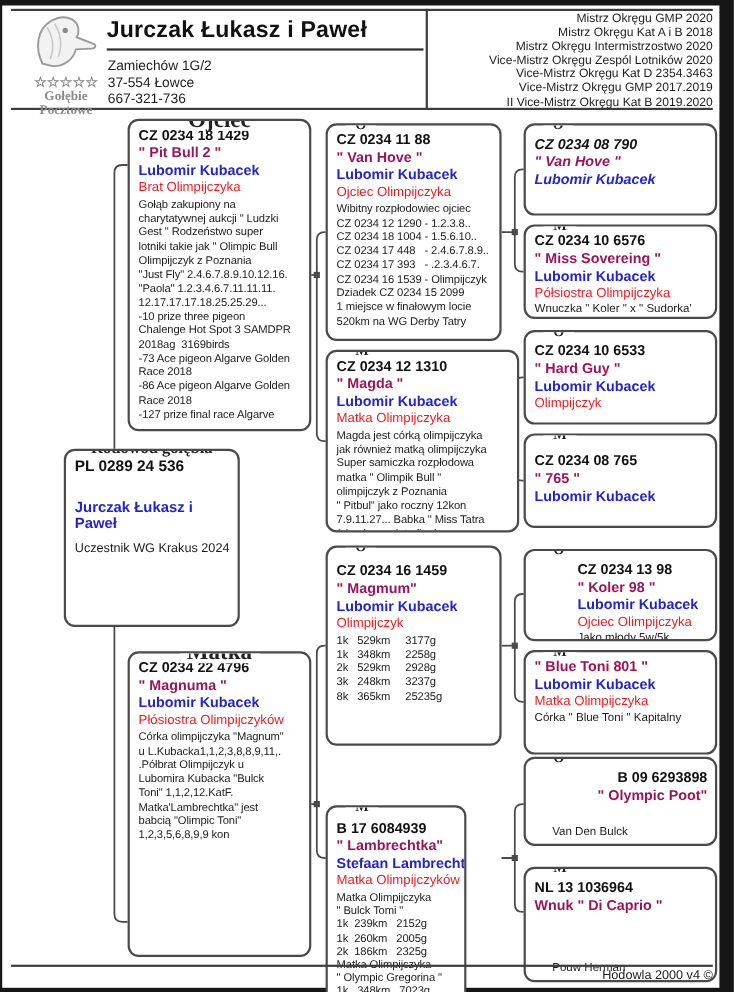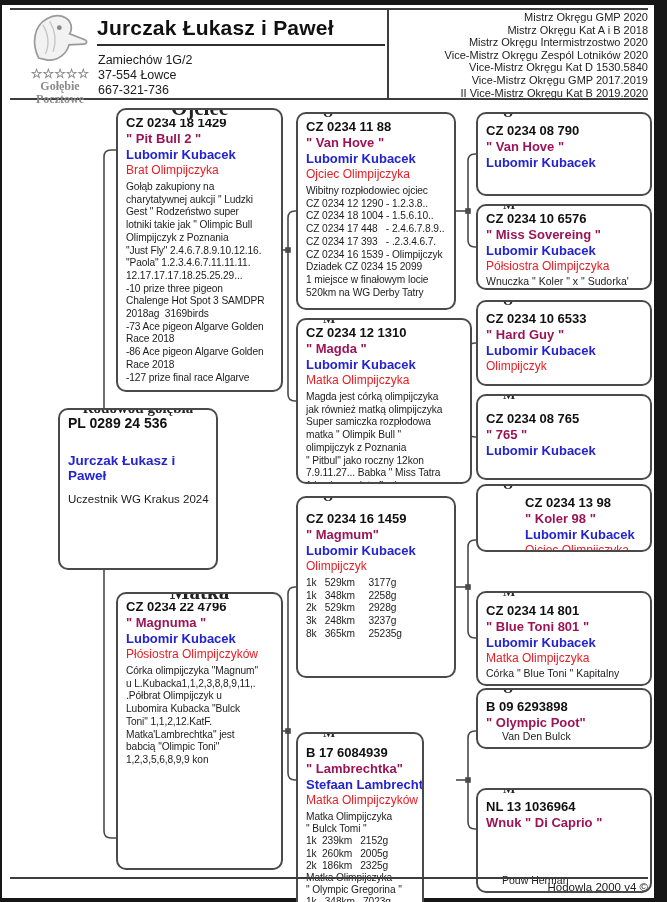--- a/index.html
+++ b/index.html
@@ -68,21 +68,21 @@
     <div>Zamiechów 1G/2</div>
     <div>37-554 Łowce</div>
     <div>667-321-736</div>
   </div>
 
   <div class="ach">
     <div>Mistrz Okręgu GMP 2020</div>
     <div>Mistrz Okręgu Kat A i B 2018</div>
     <div>Mistrz Okręgu Intermistrzostwo 2020</div>
     <div>Vice-Mistrz Okręgu Zespól Lotników 2020</div>
-    <div>Vice-Mistrz Okręgu Kat D 1530.5840</div>
+    <div>Vice-Mistrz Okręgu Kat D 2354.3463</div>
     <div>Vice-Mistrz Okręgu GMP 2017.2019</div>
     <div>II Vice-Mistrz Okręgu Kat B 2019.2020</div>
   </div>
 
   <svg class="connectors" width="667" height="902" viewBox="0 0 667 902">
     <g fill="none" stroke="#4a4a4a" stroke-width="1.6">
 
       <path d="M116,150 H111 Q104,150 104,157 V408"></path>
       <path d="M104,570 V831 Q104,838 111,838 H116"></path>
 
@@ -215,21 +215,21 @@
 " Bulck Tomi "
 1k  239km   2152g
 1k  260km   2005g
 2k  186km   2325g
 Matka Olimpijczyka
 " Olympic Gregorina "
 1k   348km   7023g
 1k   365km   1847g</div>
   </div>
 
-  <div class="pbox" style="left:476px;top:112px;width:176px;height:84px;">
+  <div class="pbox" style="left:476px;top:112px;width:176px;height:84px;font-style:italic;">
     <span class="tab">O</span>
     <div class="ring" style="margin-top:4px;">CZ 0234 08 790</div>
     <div class="pname">" Van Hove "</div>
     <div class="breeder">Lubomir Kubacek</div>
   </div>
 
   <div class="pbox" style="left:476px;top:204px;width:176px;height:86px;">
     <span class="tab">M</span>
     <div class="ring">CZ 0234 10 6576</div>
     <div class="pname">" Miss Sovereing "</div>
@@ -246,39 +246,38 @@
     <div class="status">Olimpijczyk</div>
   </div>
 
   <div class="pbox" style="left:476px;top:394px;width:176px;height:86px;">
     <span class="tab">M</span>
     <div class="ring" style="margin-top:10px;">CZ 0234 08 765</div>
     <div class="pname">" 765 "</div>
     <div class="breeder">Lubomir Kubacek</div>
   </div>
 
-  <div class="pbox" style="left:476px;top:484px;width:176px;height:68px;padding-left:47px;">
+  <div class="pbox" style="left:476px;top:499px;width:176px;height:84px;padding-left:47px;">
     <span class="tab">O</span>
     <div class="ring" style="margin-top:4px;">CZ 0234 13 98</div>
     <div class="pname">" Koler 98 "</div>
     <div class="breeder">Lubomir Kubacek</div>
     <div class="status">Ojciec Olimpijczyka</div>
     <div class="note">Jako młody 5w/5k</div>
   </div>
 
   <div class="pbox" style="left:476px;top:591px;width:176px;height:95px;">
     <span class="tab">M</span>
-    <div class="ring" style="margin-top:5px;">CZ 0234 14 801</div>
     <div class="pname">" Blue Toni 801 "</div>
     <div class="breeder">Lubomir Kubacek</div>
     <div class="status">Matka Olimpijczyka</div>
     <div class="note">Córka " Blue Toni " Kapitalny</div>
   </div>
 
-  <div class="pbox" style="left:476px;top:688px;width:176px;height:61px;">
+  <div class="pbox" style="left:476px;top:688px;width:176px;height:81px;text-align:right;">
     <span class="tab">O</span>
     <div class="ring" style="margin-top:4px;">B 09 6293898</div>
     <div class="pname">" Olympic Poot"</div>
     <div class="bottom-note">Van Den Bulck</div>
   </div>
 
   <div class="pbox" style="left:476px;top:788px;width:176px;height:105px;">
     <span class="tab">M</span>
     <div class="ring" style="margin-top:4px;">NL 13 1036964</div>
     <div class="pname">Wnuk " Di Caprio "</div>

